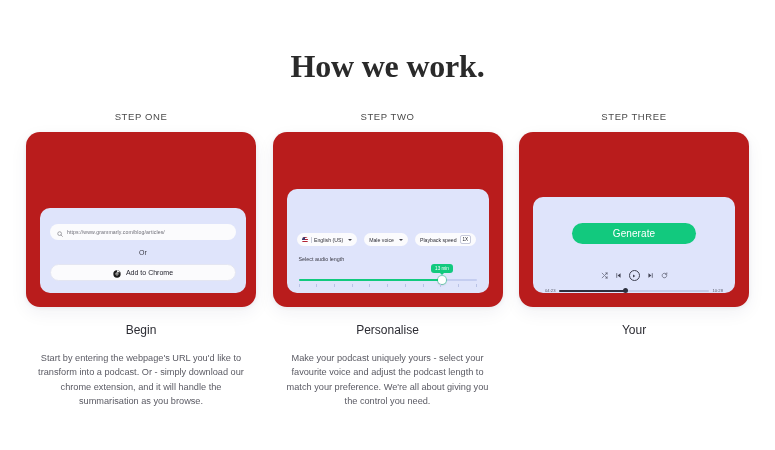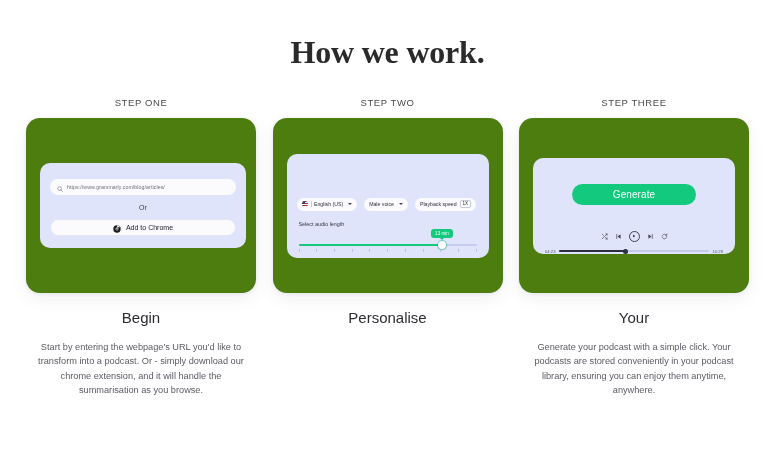--- a/index.html
+++ b/index.html
@@ -25,21 +25,21 @@
   }
 
   
   .page-title {
     text-align: center;
     font-family: "Liberation Serif", "DejaVu Serif", serif;
     font-weight: 700;
     font-size: 32px;
     letter-spacing: -0.2px;
     color: #2a2a2a;
-    margin-top: 34px;
+    margin-top: 48px;
   }
 
   
   .steps {
     display: flex;
     justify-content: space-between;
     align-items: flex-start;
     padding: 0 26px;
     margin-top: 26px;
     gap: 4px;
@@ -57,27 +57,27 @@
     letter-spacing: 0.6px;
     color: #4a4a4a;
     text-transform: uppercase;
     margin-bottom: 10px;
   }
 
   
   .card {
     width: 230px;
     height: 175px;
-    background: #4d7c0f;
+    background: #b91c1c;
     border-radius: 14px;
     box-shadow: 0 1px 4px rgba(30, 35, 80, 0.07),
                 0 6px 18px rgba(30, 35, 80, 0.06);
     padding: 14px;
     display: flex;
-    align-items: center;
+    align-items: flex-end;
     justify-content: stretch;
   }
 
   .panel {
     flex: 1;
     background: #dfe4fb;
     border-radius: 10px;
     position: relative;
     display: flex;
     flex-direction: column;
@@ -345,21 +345,21 @@
     top: -1.5px;
     width: 5px; height: 5px;
     border-radius: 50%;
     background: #2c2f3d;
     cursor: pointer;
   }
 
   
   .caption-h {
     margin-top: 16px;
-    font-size: 15px;
+    font-size: 12px;
     color: #2c2c33;
     text-align: center;
   }
   .caption-p {
     margin-top: 14px;
     font-size: 9.2px;
     line-height: 1.55;
     color: #5a5a63;
     text-align: center;
     width: 215px;
@@ -457,20 +457,21 @@
               <i class="tick"></i>
               <i class="tick"></i>
               <i class="tick"></i>
             </div>
           </div>
 
         </div>
       </div>
 
       <div class="caption-h">Personalise</div>
+      <div class="caption-p">Make your podcast uniquely yours - select your favourite voice and adjust the podcast length to match your preference. We're all about giving you the control you need.</div>
     </div>
 
     <div class="step">
       <div class="step-eyebrow">STEP THREE</div>
 
       <div class="card">
         <div class="panel panel-3">
 
           <button class="generate-btn">Generate</button>
 
@@ -525,17 +526,16 @@
               </div>
               <span class="time">10:28</span>
             </div>
 
           </div>
 
         </div>
       </div>
 
       <div class="caption-h">Your</div>
-      <div class="caption-p">Generate your podcast with a simple click. Your podcasts are stored conveniently in your podcast library, ensuring you can enjoy them anytime, anywhere.</div>
     </div>
 
   </div>
 </div>
 
 </body></html>

